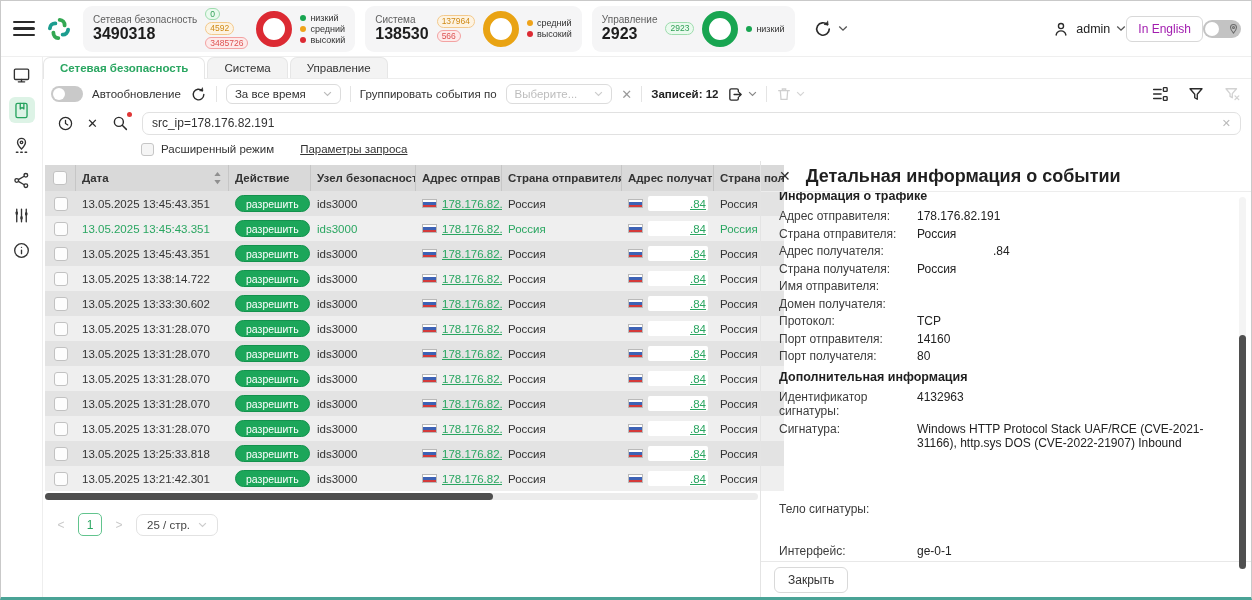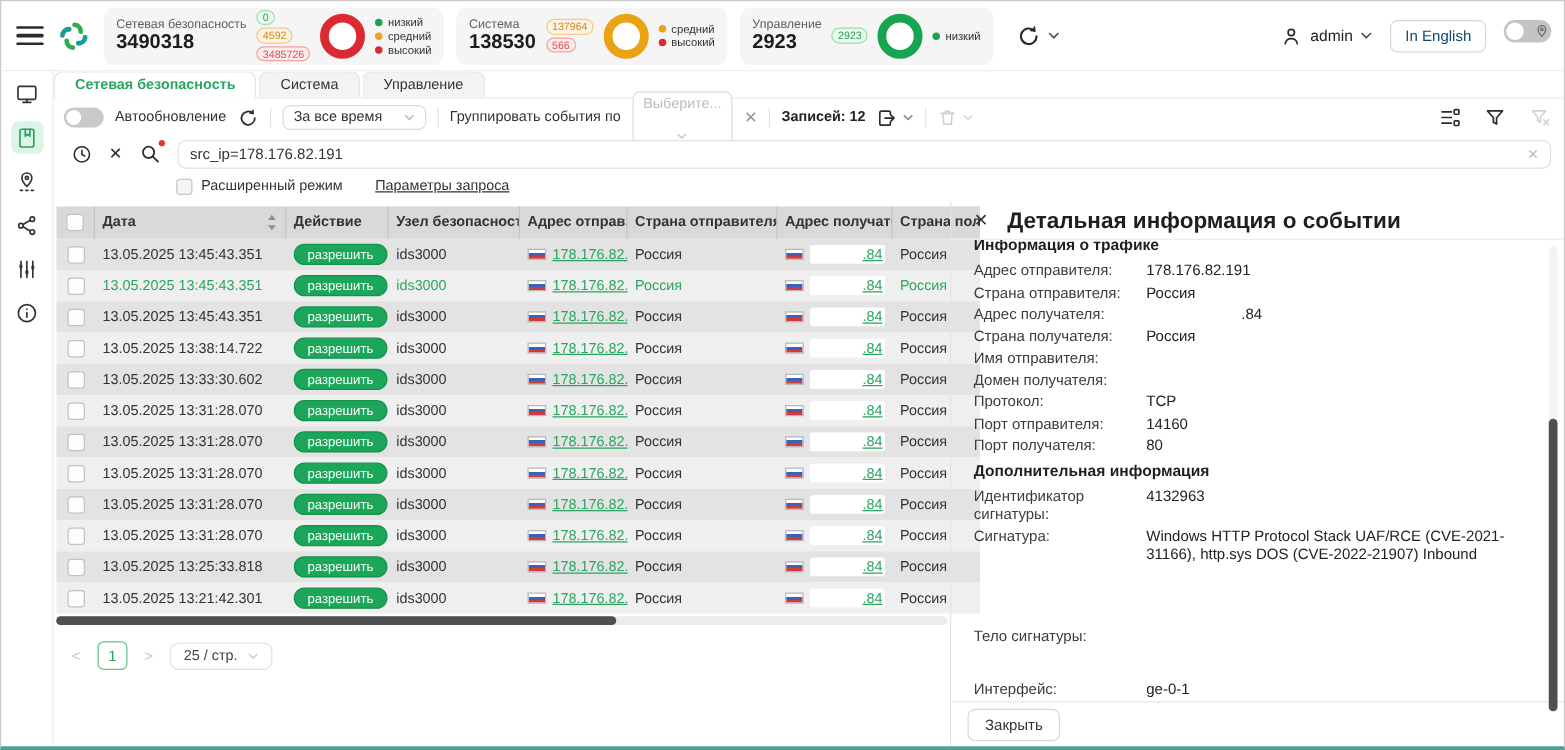--- a/index.html
+++ b/index.html
@@ -19,23 +19,23 @@
   .badge-stack { display:flex; flex-direction:column; gap:2px; align-items:flex-start; }
   .hbadge { font-size:8.5px; line-height:10.5px; padding:0 4px; border-radius:7px; border:1px solid; white-space:nowrap; }
   .b-low    { background:#eafaee; border-color:#9edcae; color:#2f9e55; }
   .b-medium { background:#fdf3e2; border-color:#f3c98c; color:#cf8a17; }
   .b-high   { background:#fdeaea; border-color:#f3a2a2; color:#dd5252; }
   .ring { width:36px; height:36px; border-radius:50%; border:7.5px solid #ccc; background:#fff; }
   .legend { display:flex; flex-direction:column; gap:1px; }
   .legend-item { display:flex; align-items:center; gap:4px; font-size:9px; color:#333; white-space:nowrap; }
   .ldot { width:6px; height:6px; border-radius:50%; display:inline-block; }
   .refresh-group { display:flex; align-items:center; gap:5px; margin-left:8px; cursor:pointer; }
-  .top-right { margin-left:auto; display:flex; gap:14px; }
+  .top-right { margin-left:auto; display:flex; align-items:center; }
   .user { display:flex; align-items:center; gap:6px; font-size:12.5px; color:#222; cursor:pointer; }
-  .lang-btn { border:1px solid #d8d8d8; background:#fff; border-radius:6px; padding:5px 11px; font-size:12px; color:#0c4a6e; cursor:pointer; font-family:inherit; }
+  .lang-btn { border:1px solid #d8d8d8; background:#fff; border-radius:6px; padding:5px 11px; font-size:12px; color:#a21caf; cursor:pointer; font-family:inherit; }
   .geo-toggle { width:38px; height:18px; border-radius:9px; background:#c3c3c3; position:relative; cursor:pointer; }
   .geo-toggle .knob { position:absolute; left:2px; top:2px; width:14px; height:14px; border-radius:50%; background:#fff; }
   .geo-toggle svg { position:absolute; right:3px; top:3px; }
 
   
   .body-row { flex:1; display:flex; overflow:hidden; }
   .sidebar { width:42px; flex:0 0 42px; border-right:1px solid #eeeeee; display:flex; flex-direction:column; align-items:center; padding-top:5px; gap:9px; }
   .side-icon { width:26px; height:26px; display:flex; align-items:center; justify-content:center; border-radius:6px; color:#333; cursor:pointer; }
   .side-icon.active { background:#ddf3e6; color:#27a35f; }
   .main { flex:1; display:flex; flex-direction:column; overflow:hidden; }
@@ -44,21 +44,21 @@
   .tabs { height:22px; flex:0 0 22px; display:flex; align-items:flex-end; padding-left:0; border-bottom:1px solid #ededed; }
   .tab { font-size:11.5px; padding:4px 16px 4px; background:#f3f3f3; border:1px solid #e6e6e6; border-bottom:none; border-radius:7px 7px 0 0; margin-right:2px; color:#333; cursor:pointer; white-space:nowrap; }
   .tab.active { background:#fff; color:#2aa661; font-weight:bold; margin-bottom:-1px; padding-bottom:5px; }
 
   
   .toolbar { height:30px; flex:0 0 30px; display:flex; align-items:center; gap:9px; padding:0 10px 0 8px; font-size:11.5px; }
   .toggle { width:32px; height:16px; border-radius:8px; background:#c9c9c9; position:relative; cursor:pointer; flex:0 0 32px; }
   .toggle .knob { position:absolute; left:2px; top:2px; width:12px; height:12px; border-radius:50%; background:#fff; }
   .vdiv { width:1px; height:16px; background:#e4e4e4; }
   .sel { border:1px solid #dcdcdc; border-radius:6px; padding:3px 8px; display:flex; align-items:center; gap:17px; cursor:pointer; background:#fff; white-space:nowrap; }
-  .sel.placeholder { color:#bdbdbd;flex-direction:column; }
+  .sel.placeholder { color:#bdbdbd; }
   .records { font-weight:bold; color:#222; white-space:nowrap; }
   .icon-btn { display:flex; align-items:center; gap:4px; cursor:pointer; }
   .toolbar-right { margin-left:auto; display:flex; align-items:center; gap:18px; }
   .muted-x { color:#9a9a9a; font-size:13px; cursor:pointer; }
 
   
   .searchrow { height:28px; flex:0 0 28px; display:flex; align-items:center; gap:13px; padding:0 10px 0 14px; }
   .srch-ico { position:relative; display:flex; cursor:pointer; }
   .reddot { position:absolute; top:-2px; right:-3px; width:5px; height:5px; background:#e03636; border-radius:50%; }
   .search-input { flex:1; height:23px; border:1px solid #e1e1e1; border-radius:7px; display:flex; align-items:center; padding:0 9px; font-size:12px; color:#333; background:#fff; }

